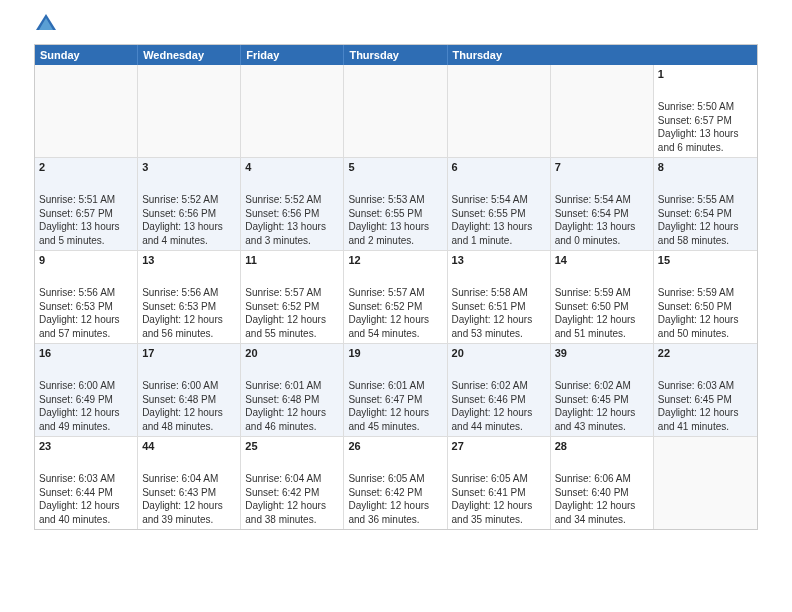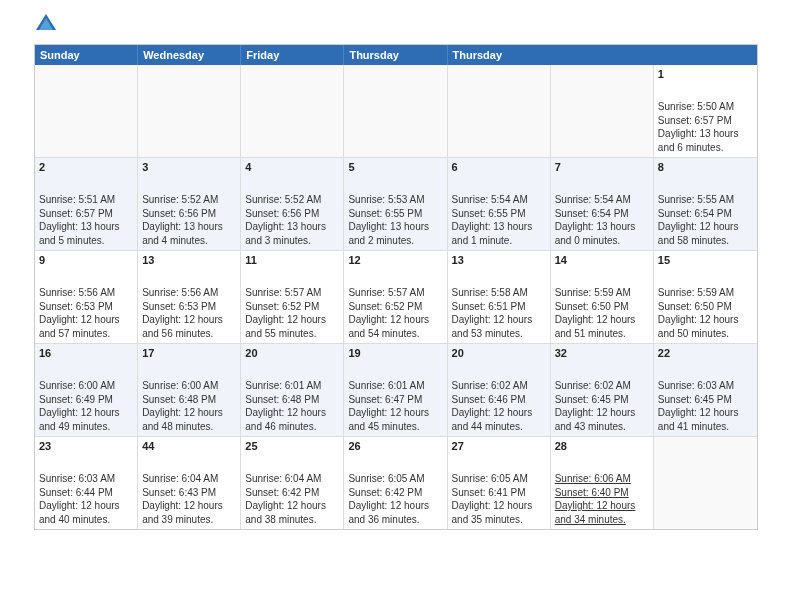--- a/index.html
+++ b/index.html
@@ -293,21 +293,21 @@
 and 45 minutes.</div>
           </div>
           <div class="cal-cell alt-row">
             <div class="day-num">20</div>
             <div class="cell-text" style="white-space: pre-line;">Sunrise: 6:02 AM
 Sunset: 6:46 PM
 Daylight: 12 hours
 and 44 minutes.</div>
           </div>
           <div class="cal-cell alt-row">
-            <div class="day-num">32</div>
+            <div class="day-num">39</div>
             <div class="cell-text" style="white-space: pre-line;">Sunrise: 6:02 AM
 Sunset: 6:45 PM
 Daylight: 12 hours
 and 43 minutes.</div>
           </div>
           <div class="cal-cell alt-row">
             <div class="day-num">22</div>
             <div class="cell-text" style="white-space: pre-line;">Sunrise: 6:03 AM
 Sunset: 6:45 PM
 Daylight: 12 hours
@@ -345,21 +345,21 @@
           </div>
           <div class="cal-cell">
             <div class="day-num">27</div>
             <div class="cell-text" style="white-space: pre-line;">Sunrise: 6:05 AM
 Sunset: 6:41 PM
 Daylight: 12 hours
 and 35 minutes.</div>
           </div>
           <div class="cal-cell">
             <div class="day-num">28</div>
-            <div class="cell-text" style="white-space: pre-line; text-decoration: underline;">Sunrise: 6:06 AM
+            <div class="cell-text" style="white-space: pre-line;">Sunrise: 6:06 AM
 Sunset: 6:40 PM
 Daylight: 12 hours
 and 34 minutes.</div>
           </div>
           <div class="cal-cell empty"></div>
         </div>
       </div>
   </div>
 </div>
 

